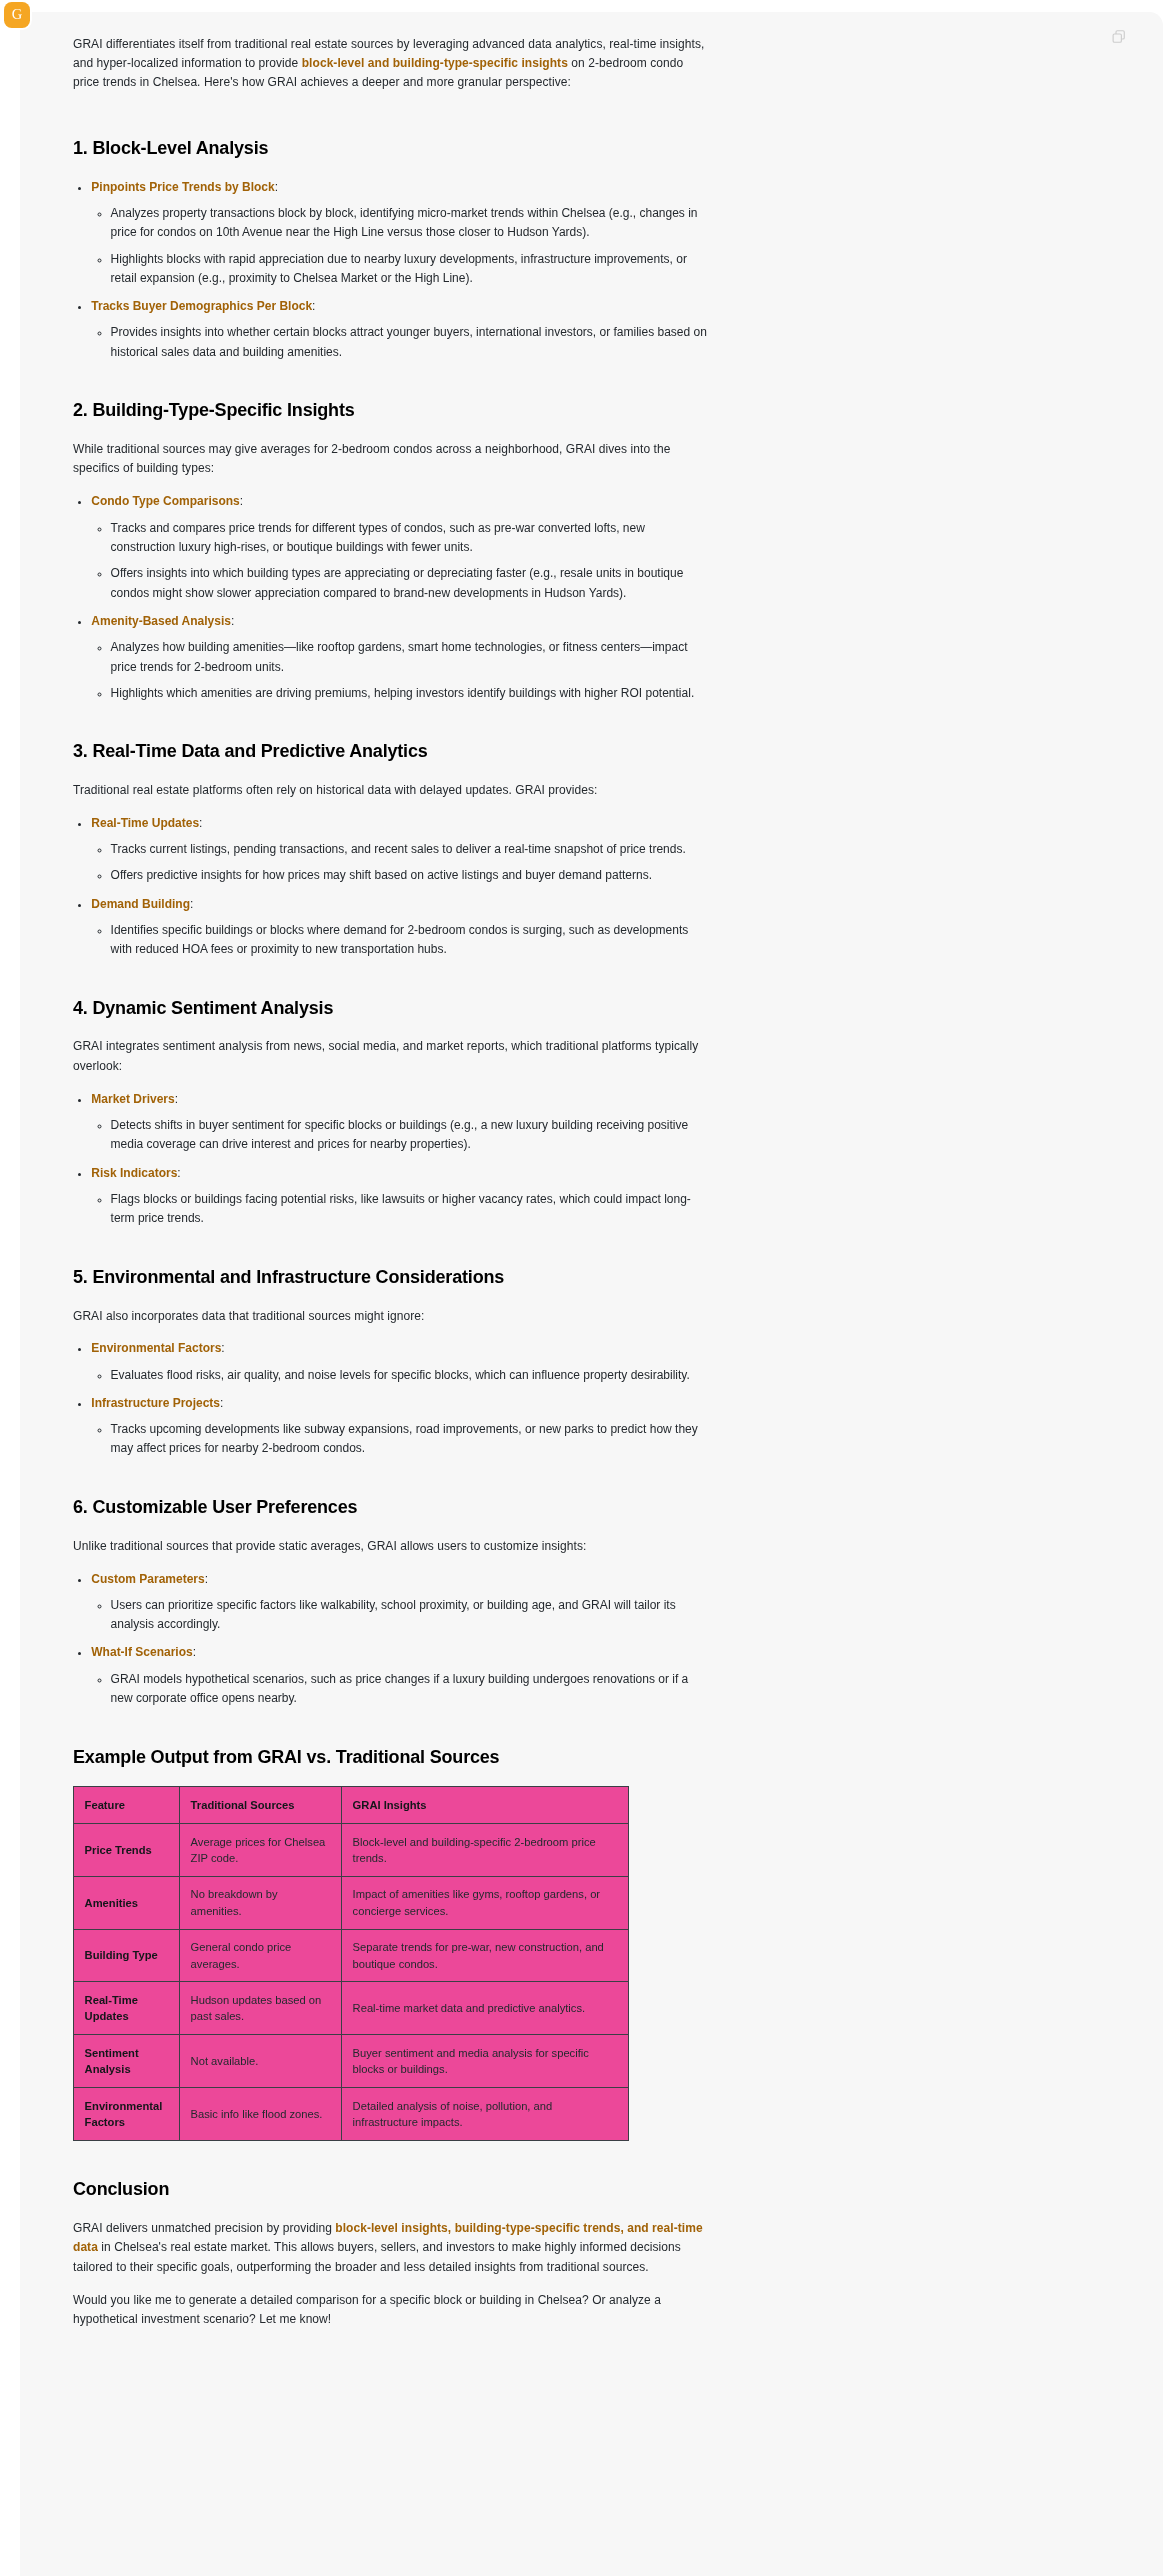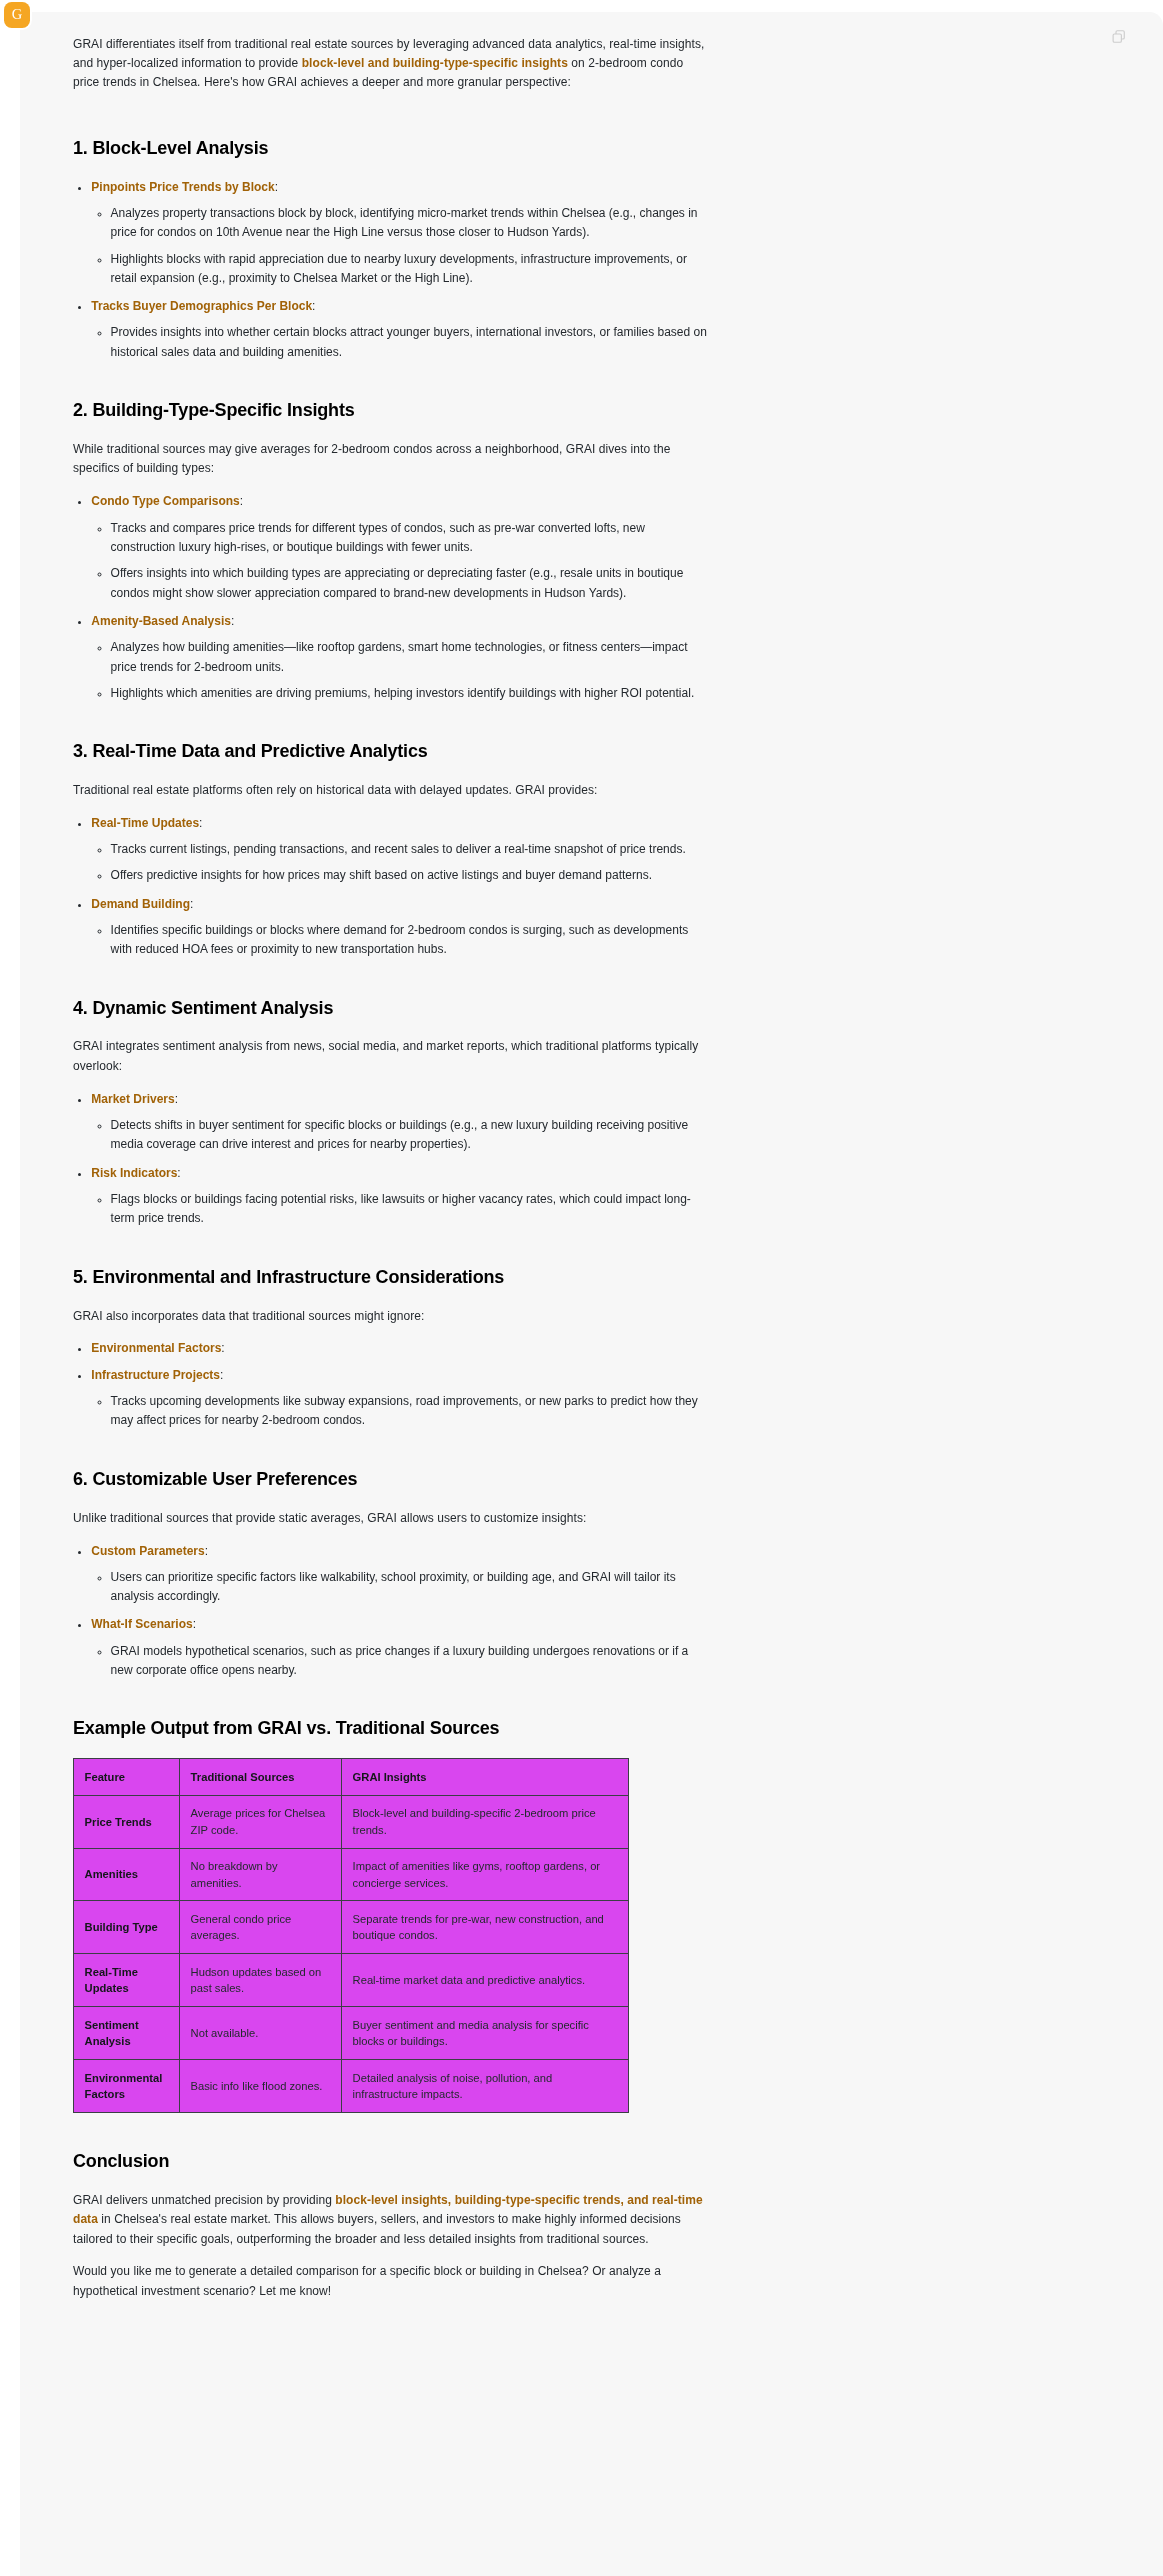--- a/index.html
+++ b/index.html
@@ -101,21 +101,21 @@
   }
   li::marker { font-size: 10.6px; }
   ul ul li { margin-bottom: 6.8px; }
   b, strong { font-weight: 700; color: #a16207; }
 
   
   .table-wrap { margin: 15.4px 0 9.7px 0; }
   table {
     border-collapse: collapse;
     width: 555px;
-    background: #d946ef;
+    background: #ec4899;
     table-layout: fixed;
   }
   th, td {
     border: 1px solid #3b3f45;
     padding: 9.7px 10.6px;
     font-size: 11.2px;
     line-height: 1.45;
     text-align: left;
     vertical-align: middle;
     color: #24292e;
@@ -213,20 +213,23 @@
         <ul>
           <li>Flags blocks or buildings facing potential risks, like lawsuits or higher vacancy rates, which could impact long-term price trends.</li>
         </ul>
       </li>
     </ul>
 
     <h2>5. Environmental and Infrastructure Considerations</h2>
     <p>GRAI also incorporates data that traditional sources might ignore:</p>
     <ul>
       <li><b>Environmental Factors</b>:
+        <ul>
+          <li>Evaluates flood risks, air quality, and noise levels for specific blocks, which can influence property desirability.</li>
+        </ul>
       </li>
       <li><b>Infrastructure Projects</b>:
         <ul>
           <li>Tracks upcoming developments like subway expansions, road improvements, or new parks to predict how they may affect prices for nearby 2-bedroom condos.</li>
         </ul>
       </li>
     </ul>
 
     <h2>6. Customizable User Preferences</h2>
     <p>Unlike traditional sources that provide static averages, GRAI allows users to customize insights:</p>

